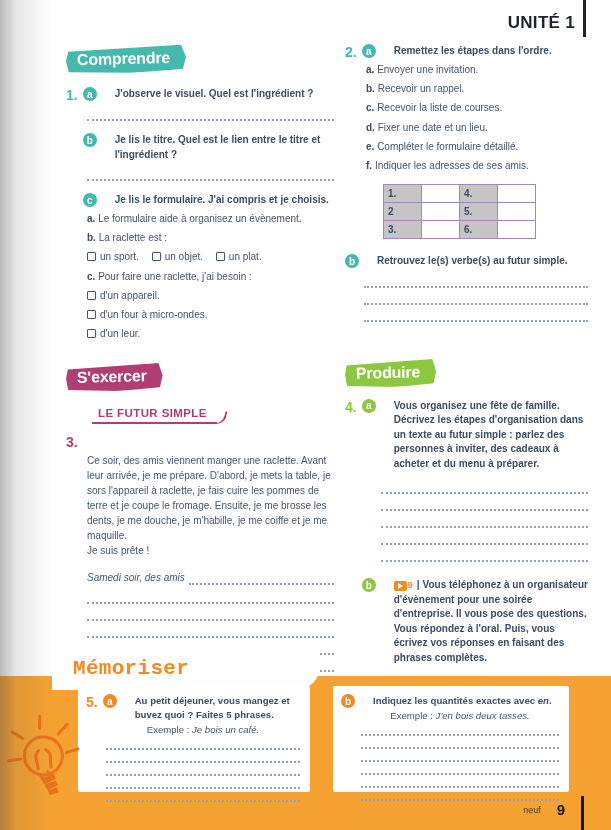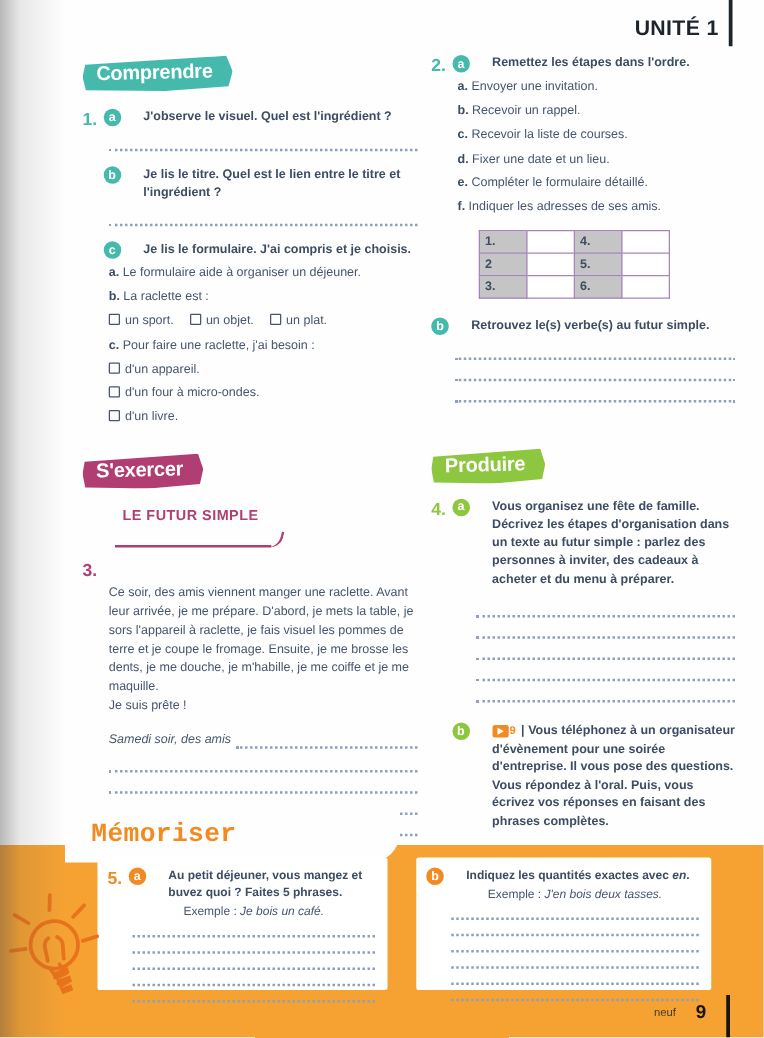--- a/index.html
+++ b/index.html
@@ -37,21 +37,21 @@
   .sub b{color:#3d4c61;}
   .cb{display:inline-block;width:7px;height:7px;border:1.5px solid #46566c;border-radius:1px;
     margin-right:4px;vertical-align:-1px;}
   .opt{margin-right:10px;}
   .dots{border-bottom:2px dotted #8fa0b8;height:13px;}
   .dots+.dots{margin-top:2px;}
   .ans-block{margin-left:21px;margin-top:4px;}
   
   .gram-wrap{margin:12px 0 10px 26px;position:relative;display:inline-block;}
   .gram{color:#b03e72;font-weight:bold;font-size:11.5px;letter-spacing:.4px;
-    padding:2px 10px 17px 6px;border-bottom:2px solid #b03e72;display:inline-block;}
+    padding:2px 10px 3px 6px;border-bottom:2px solid #b03e72;display:inline-block;}
   .gram-flick{position:absolute;right:-9px;bottom:-1px;width:9px;height:15px;
     border-right:2px solid #b03e72;border-bottom-right-radius:12px;transform:rotate(14deg);}
   
   .para{font-size:10px;line-height:1.5;color:#46566c;margin:4px 0 0 21px;}
   .lead-line{display:flex;align-items:flex-start;margin:14px 0 2px 21px;font-size:10px;}
   .lead-line .it{font-style:italic;color:#46566c;white-space:nowrap;margin-right:4px;}
   .lead-line .dots{flex:1;height:11px;}
   
   .order-table{border-collapse:collapse;margin:10px 0 0 38px;}
   .order-table td{border:1.5px solid #a884bc;height:17px;font-size:10px;font-weight:bold;color:#3d4c61;
@@ -116,45 +116,45 @@
   </div>
   <div class="ans-block">
     <div class="dots"></div>
   </div>
 
   <div class="qrow mt12">
     <span class="qnum teal" style="visibility:hidden">1.</span>
     <span class="circle teal">c</span>
     <span class="qtext">Je lis le formulaire. J'ai compris et je choisis.</span>
   </div>
-  <div class="sub"><b>a.</b> <span>Le formulaire aide à organiser un déjeuner.</span></div>
+  <div class="sub"><b>a.</b> <span>Le formulaire aide à organisez un évènement.</span></div>
   <div class="sub"><b>b.</b> <span>La raclette est :</span></div>
   <div class="sub">
     <span class="opt"><span class="cb"></span><span>un sport.</span></span>
     <span class="opt"><span class="cb"></span><span>un objet.</span></span>
     <span class="opt"><span class="cb"></span><span>un plat.</span></span>
   </div>
   <div class="sub"><b>c.</b> <span>Pour faire une raclette, j'ai besoin :</span></div>
   <div class="sub"><span class="cb"></span><span>d'un appareil.</span></div>
   <div class="sub"><span class="cb"></span><span>d'un four à micro-ondes.</span></div>
-  <div class="sub"><span class="cb"></span><span>d'un livre.</span></div>
+  <div class="sub"><span class="cb"></span><span>d'un leur.</span></div>
 
   <div class="mt14" style="margin-top:22px;">
     <span class="badge magenta">S'exercer</span>
   </div>
 
   <div class="gram-wrap">
     <span class="gram">LE FUTUR SIMPLE</span>
     <span class="gram-flick"></span>
   </div>
 
   <div class="qrow">
     <span class="qnum magenta">3.</span>
   </div>
-  <div class="para">Ce soir, des amis viennent manger une raclette. Avant leur arrivée, je me prépare. D'abord, je mets la table, je sors l'appareil à raclette, je fais visuel les pommes de terre et je coupe le fromage. Ensuite, je me brosse les dents, je me douche, je m'habille, je me coiffe et je me maquille.</div>
+  <div class="para">Ce soir, des amis viennent manger une raclette. Avant leur arrivée, je me prépare. D'abord, je mets la table, je sors l'appareil à raclette, je fais cuire les pommes de terre et je coupe le fromage. Ensuite, je me brosse les dents, je me douche, je m'habille, je me coiffe et je me maquille.</div>
   <div class="para" style="margin-top:0;">Je suis prête !</div>
 
   <div class="lead-line">
     <span class="it">Samedi soir, des amis</span>
     <span class="dots"></span>
   </div>
   <div class="ans-block">
     <div class="dots"></div>
     <div class="dots"></div>
     <div class="dots"></div>

